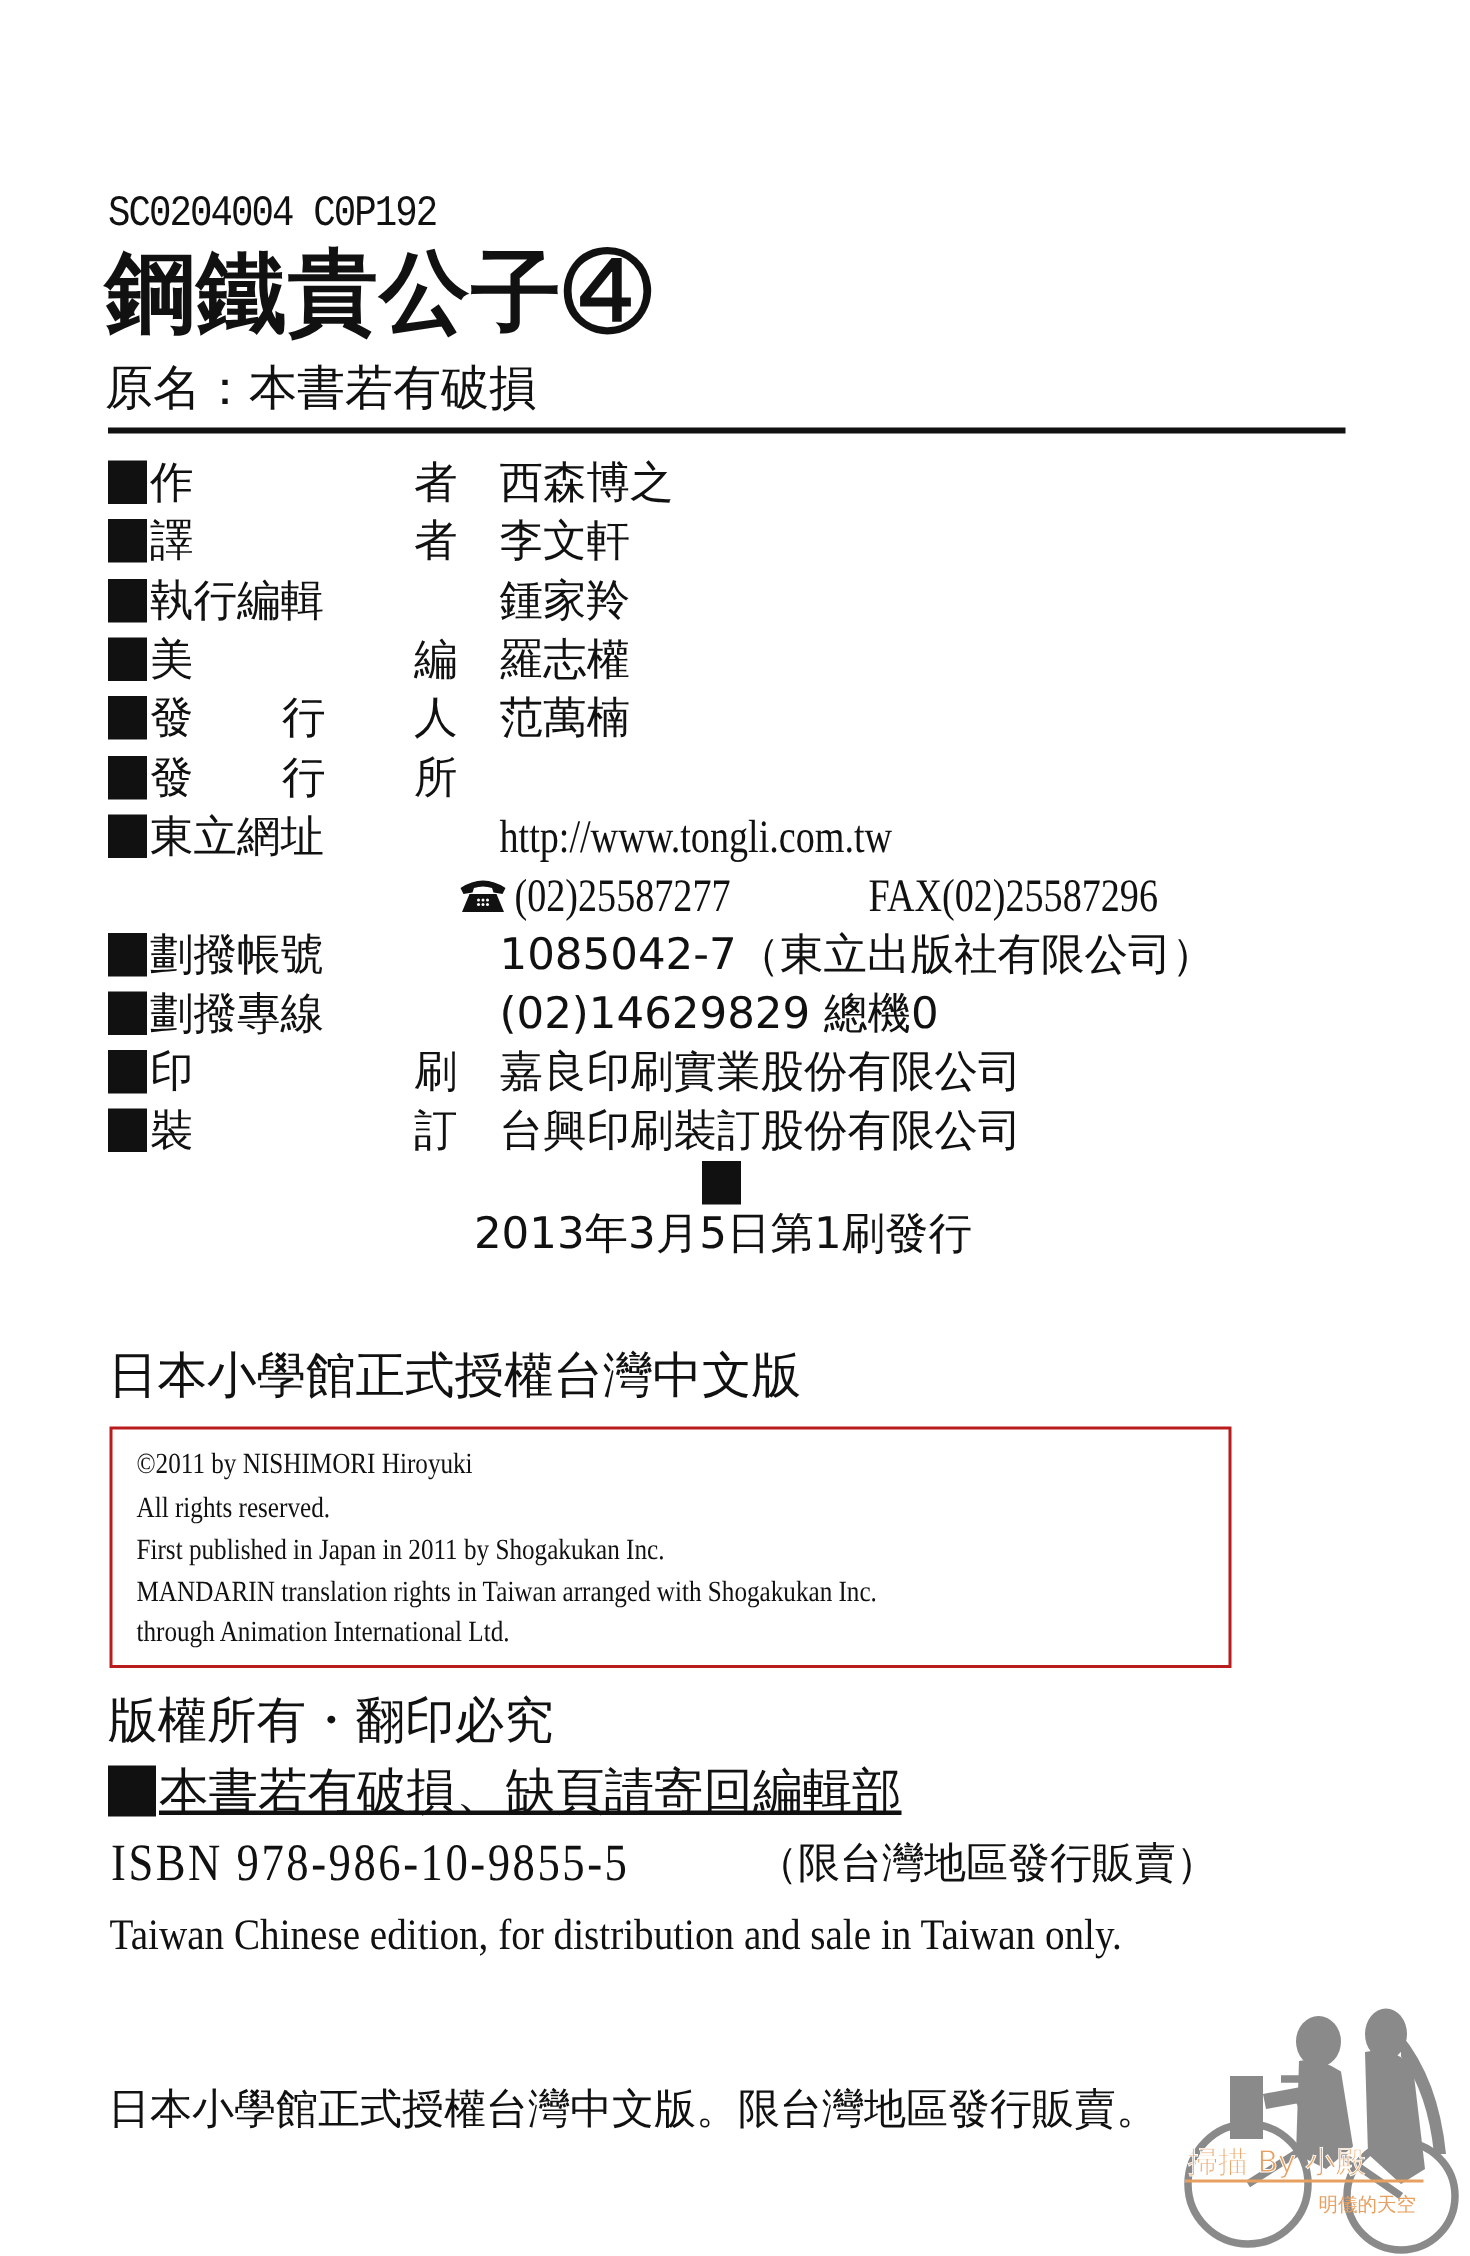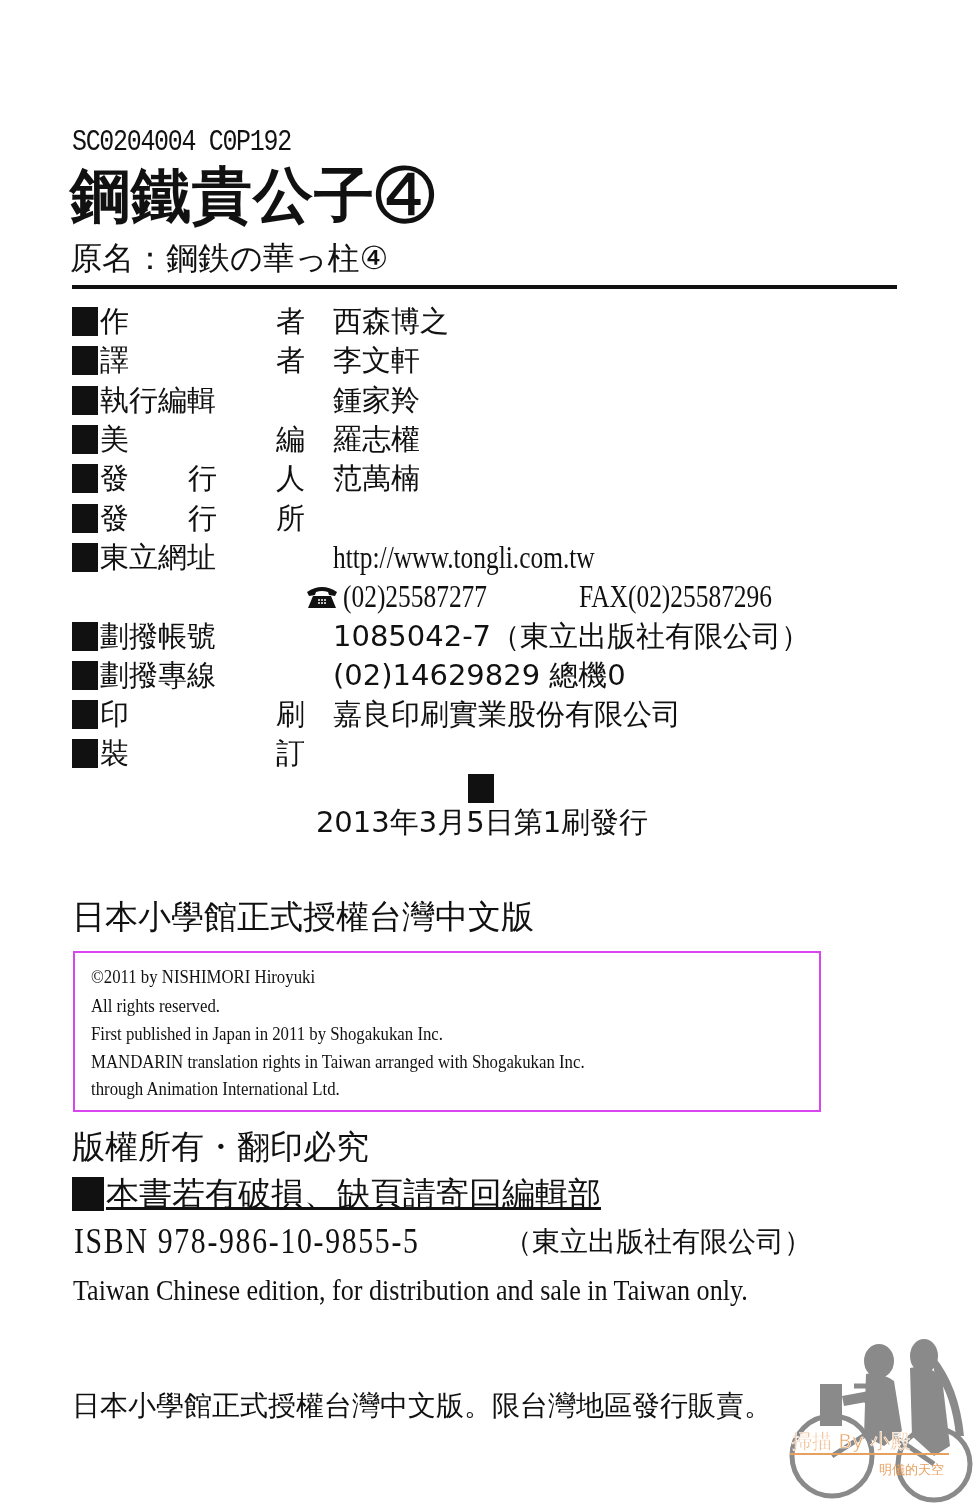--- a/index.html
+++ b/index.html
@@ -21,40 +21,40 @@
     .val { margin-left: 0; }
     .val.mono { font-family: "Liberation Serif", serif; font-size: 31px; letter-spacing: 0px; transform: scaleX(0.82); transform-origin: left; display: inline-block; }
     .indent { padding-left: 233px; }
     .phone-line { display: flex; align-items: center; }
     .phone-icon { width: 34px; height: 26px; margin-right: 4px; flex: none; }
     .fax { margin-left: 60px; }
 
     .full-row { font-size: 29px; line-height: 39px; display: flex; align-items: center; flex-direction: column; }
 
     .license { left: 72px; top: 897px; font-size: 33px; line-height: 40px; }
-    .box { left: 73px; top: 951px; width: 744px; height: 157px; border: 2px solid #d946ef; }
+    .box { left: 73px; top: 951px; width: 744px; height: 157px; border: 2px solid #b91c1c; }
     .box .line { position: absolute; left: 16px; font-family: "Liberation Serif", serif; font-size: 19.5px; line-height: 27px; transform: scaleX(0.86); transform-origin: left; white-space: nowrap; }
 
     .rights { left: 72px; top: 1127px; font-size: 33px; line-height: 40px; }
     .damaged { left: 72px; top: 1173px; font-size: 33px; line-height: 42px; display: flex; align-items: center; text-decoration: underline; }
     .damaged .sq { width: 32px; height: 34px; margin-right: 2px; }
     .isbn { left: 74px; top: 1221px; font-size: 33px; line-height: 42px; display: flex; align-items: center; }
     .isbn .isbn-num { font-family: "Liberation Serif", serif; font-size: 35px; transform: scaleX(0.85); transform-origin: left; display: inline-block; width: 430px; letter-spacing: 2px; }
     .isbn .price { font-size: 28px; }
     .edition-en { left: 73px; top: 1272px; font-family: "Liberation Serif", serif; font-size: 29px; line-height: 36px; transform: scaleX(0.9); transform-origin: left; }
     .edition-zh { left: 72px; top: 1388px; font-size: 28px; line-height: 36px; }
 
     .watermark { left: 784px; top: 1326px; width: 196px; height: 178px; }
   </style>
 </head>
 <body>
 
 <div class="abs code">SC0204004 C0P192</div>
 <div class="abs title">鋼鐵貴公子④</div>
-<div class="abs orig">原名：鋼鉄の華っ柱④</div>
+<div class="abs orig">原名：本書若有破損</div>
 <div class="abs rule"></div>
 
 <div class="abs credits">
 
   <div class="row">
     <span class="sq"></span>
     <span class="lbl">
       <span>作</span>
       <span>者</span>
     </span>
@@ -177,20 +177,21 @@
     <span class="val">嘉良印刷實業股份有限公司</span>
   </div>
 
   <div class="row">
     <span class="sq"></span>
     <span class="lbl">
       <span>裝</span>
       <span>訂</span>
     </span>
     <span style="width:28px"></span>
+    <span class="val">台興印刷裝訂股份有限公司</span>
   </div>
 
   <div class="full-row">
     <span class="sq"></span>
     <span>2013年3月5日第1刷發行</span>
   </div>
 </div>
 
 <div class="abs license">日本小學館正式授權台灣中文版</div>
 
@@ -204,21 +205,21 @@
 
 <div class="abs rights">版權所有・翻印必究</div>
 
 <div class="abs damaged">
   <span class="sq"></span>
   <span>本書若有破損、缺頁請寄回編輯部</span>
 </div>
 
 <div class="abs isbn">
   <span class="isbn-num">ISBN 978-986-10-9855-5</span>
-  <span class="price">（東立出版社有限公司）</span>
+  <span class="price">（限台灣地區發行販賣）</span>
 </div>
 
 <div class="abs edition-en">Taiwan Chinese edition, for distribution and sale in Taiwan only.</div>
 <div class="abs edition-zh">日本小學館正式授權台灣中文版。限台灣地區發行販賣。</div>
 
 <div class="abs watermark">
   <svg width="196" height="178" viewBox="0 0 196 178">
     <g fill="none" stroke="#8a8a8a" stroke-width="5">
       <circle cx="48" cy="130" r="40"></circle>
       <circle cx="150" cy="138" r="36"></circle>

